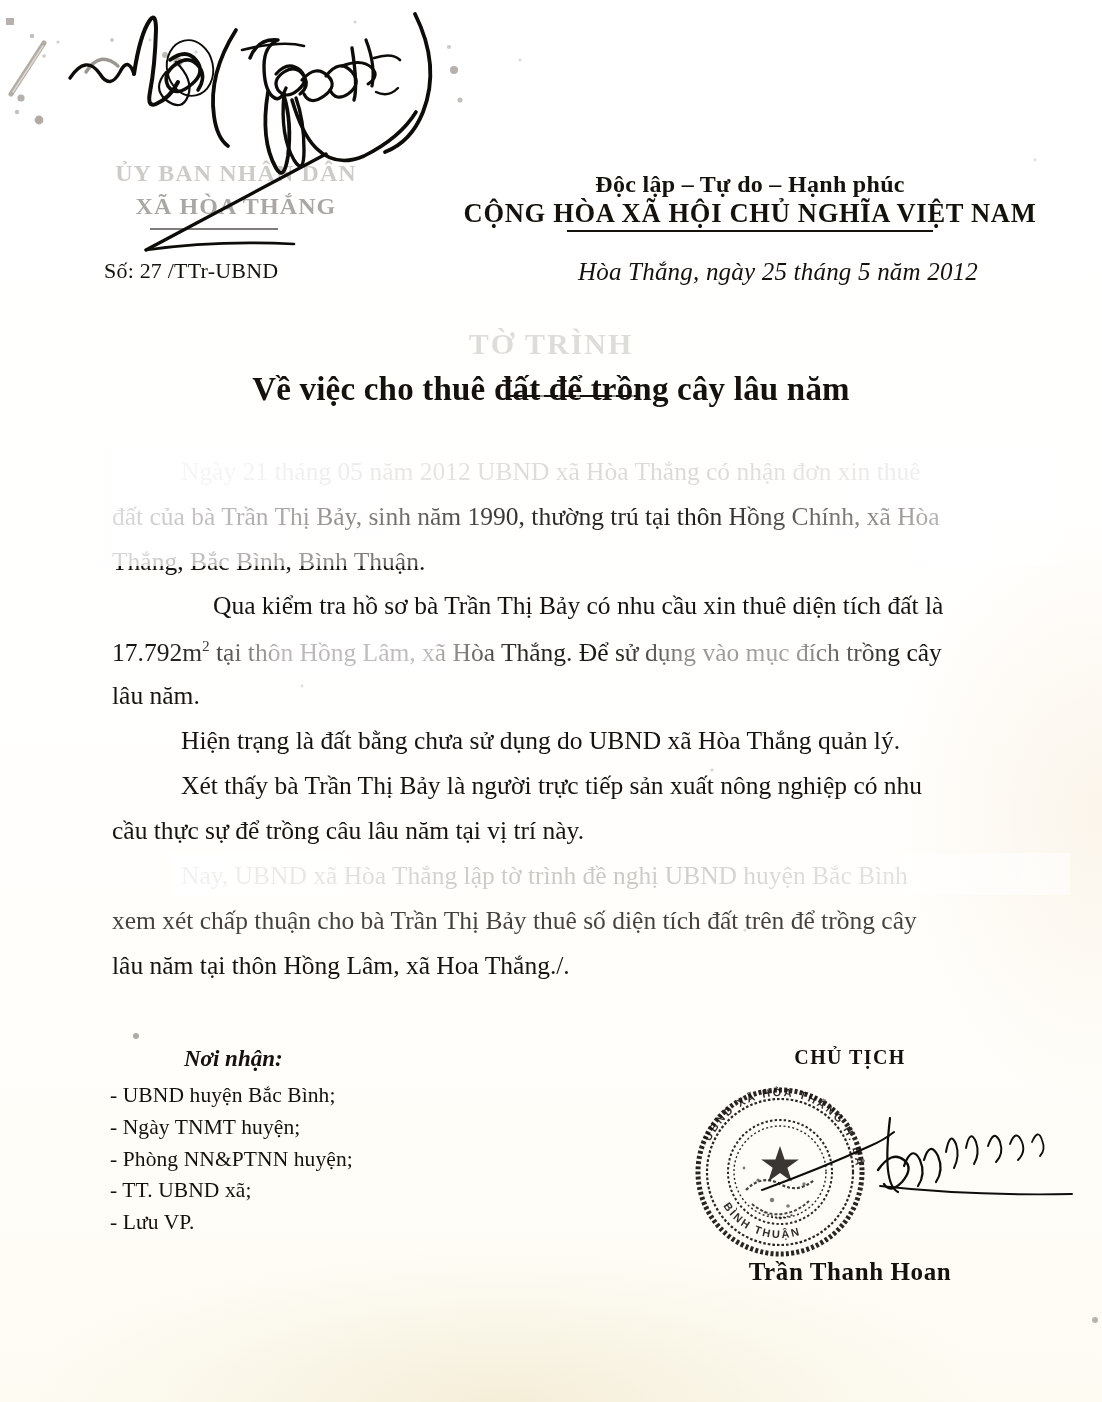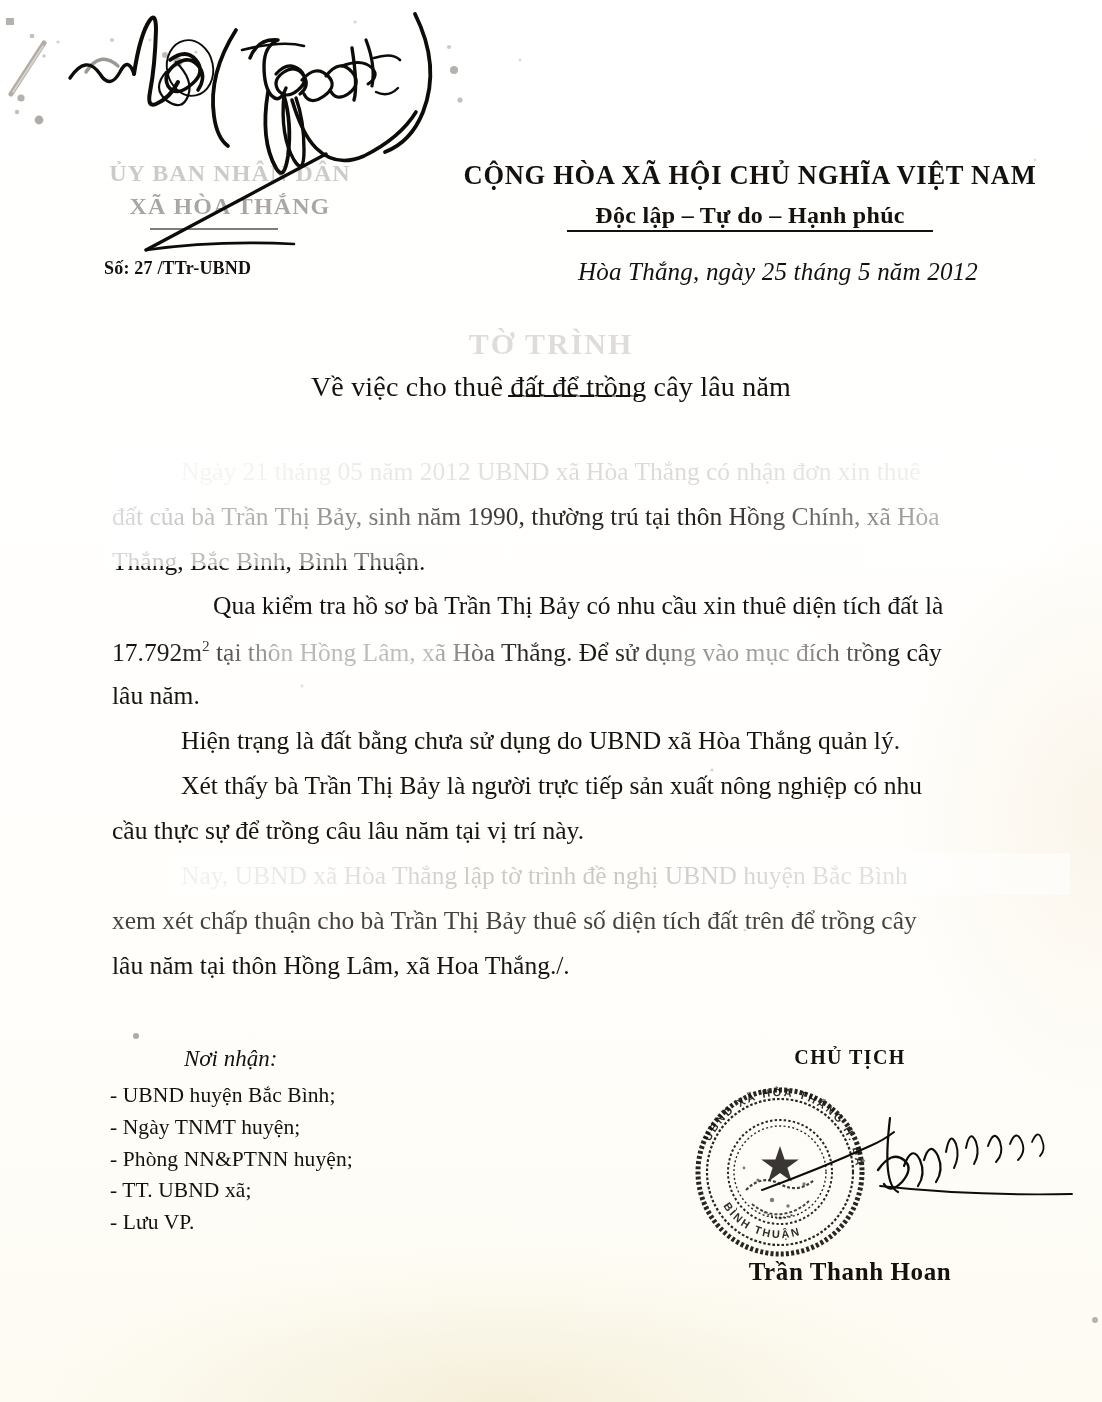--- a/index.html
+++ b/index.html
@@ -78,47 +78,47 @@
   .motto-line {
     font-size: 24px;
     font-weight: 700;
     letter-spacing: .3px;
   }
   .place-date {
     font-size: 25px;
     font-style: italic;
   }
   .doc-number {
-    font-size: 18px;
-    font-weight: 700;
+    font-size: 22px;
+    font-weight: 400;
   }
   .doc-title {
     font-size: 30px;
     font-weight: 700;
     letter-spacing: 2px;
   }
   .doc-subtitle {
-    font-size: 28px;
-    font-weight: 400;
+    font-size: 33px;
+    font-weight: 700;
   }
 
   
   .rule {
     position: absolute;
     background: #15120e;
     height: 2px;
   }
   .rule-dash {
     background: repeating-linear-gradient(90deg, #15120e 0 14px, rgba(21,18,14,.45) 14px 18px);
   }
 
   
   .recip-title {
     font-size: 23px;
-    font-weight: 400;
+    font-weight: 700;
     font-style: italic;
   }
   .recip-item {
     font-size: 21.5px;
     letter-spacing: .1px;
   }
 
   
   .sign-role {
     font-size: 20px;
@@ -206,37 +206,37 @@
       <path d="M306 44 q10 26 6 46" stroke-width="3.2"></path>
       <path d="M314 62 q18 -6 26 2" stroke-width="2.6"></path>
 
       <path d="M208 96 q-8 48 8 76 q8 14 12 -12 q4 -34 -4 -60" stroke-width="3.8"></path>
       <path d="M224 98 q-4 42 10 66 q10 16 10 -10 q0 -30 -8 -52" stroke-width="3.4"></path>
       <path d="M232 104 q10 34 24 48 q20 20 48 8 q36 -18 52 -44" stroke-width="3.6"></path>
       <path d="M316 96 q12 6 22 -4" stroke-width="2.4"></path>
     </g>
   </svg>
 
-  <div class="center-block" style="left:70px; top:160px; width:320px;">
+  <div class="center-block" style="left:76px; top:160px; width:320px;">
     <div class="doc-text org-line ink-vfaint" style="position:static; display:block;">ỦY BAN NHÂN DÂN</div>
     <div class="doc-text org-line ink-faint" style="position:static; display:block; margin-top:6px;">XÃ HÒA THẮNG</div>
   </div>
 
   <div class="rule" style="left:150px; top:228px; width:128px; height:2px; opacity:.55;"></div>
 
   <svg class="handwrite" style="left:140px; top:150px;" width="300" height="110" viewBox="0 0 300 110">
     <path d="M186 4 L6 100" stroke="#0e0c09" stroke-width="3.4" fill="none" stroke-linecap="round"></path>
     <path d="M6 100 q70 -10 148 -6" stroke="#0e0c09" stroke-width="2.6" fill="none" stroke-linecap="round"></path>
   </svg>
 
   <div class="doc-text doc-number ink-strong" style="left:104px; top:258px;">Số:  27  /TTr-UBND</div>
 
   <div class="center-block" style="left:440px; top:160px; width:620px;">
+    <div class="doc-text motto-line ink-strong" style="position:static; display:block; margin-top:11px;">Độc lập – Tự do – Hạnh phúc</div>
     <div class="doc-text nation-line ink-strong" style="position:static; display:block;">CỘNG HÒA XÃ HỘI CHỦ NGHĨA VIỆT NAM</div>
-    <div class="doc-text motto-line ink-strong" style="position:static; display:block; margin-top:11px;">Độc lập – Tự do – Hạnh phúc</div>
   </div>
   <div class="rule" style="left:567px; top:230px; width:366px; height:2.4px;"></div>
 
   <div class="doc-text place-date ink-strong" style="left:578px; top:258px;">Hòa Thắng, ngày 25  tháng 5  năm 2012</div>
 
   <div class="center-block" style="left:181px; top:327px; width:740px;">
     <div class="doc-text doc-title ink-ghost" style="position:static; display:block;">TỜ TRÌNH</div>
     <div class="doc-text doc-subtitle ink-strong" style="position:static; display:block; margin-top:10px;">Về việc cho thuê đất để trồng cây lâu năm</div>
   </div>
   <div class="rule rule-dash" style="left:508px; top:395px; width:130px; height:2.2px;"></div>

